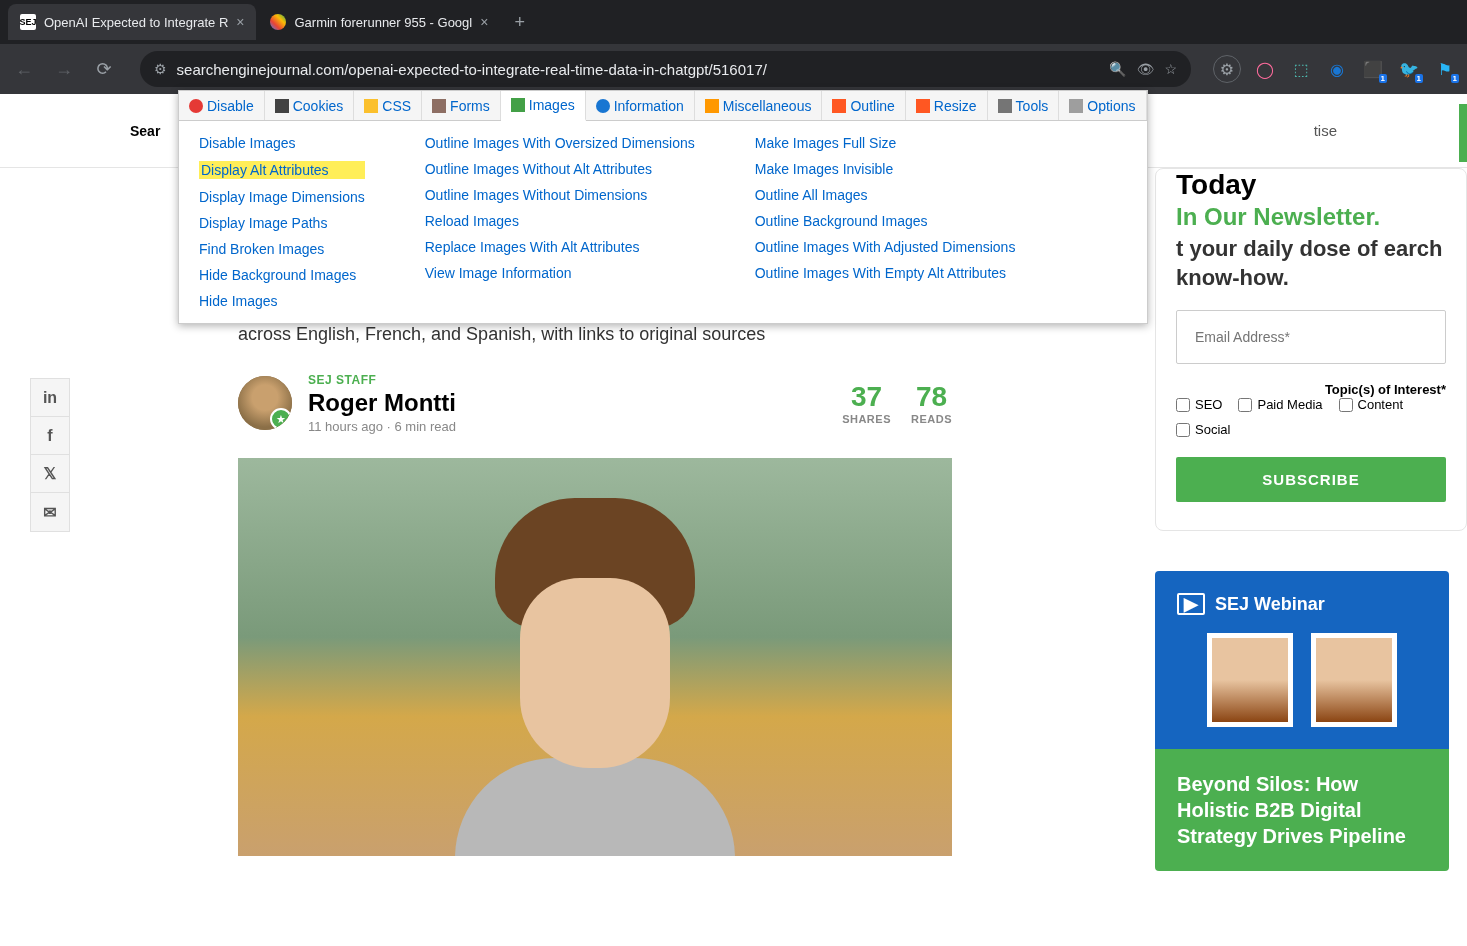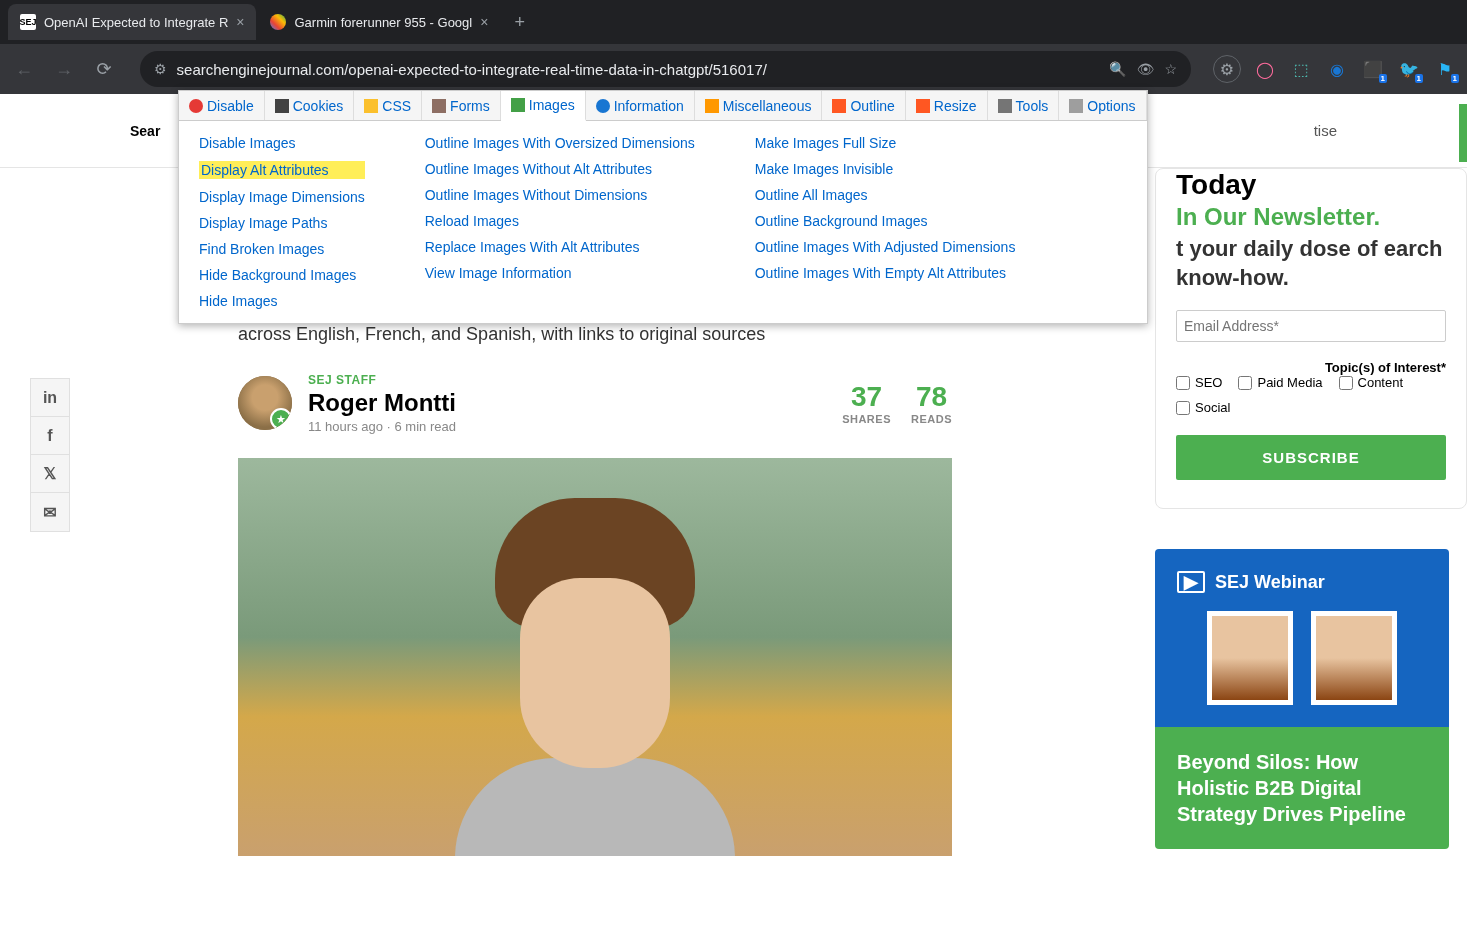--- a/index.html
+++ b/index.html
@@ -58,21 +58,21 @@
 .hero-person{position:absolute;left:50%;top:10%;transform:translateX(-50%);width:280px;height:360px}
 .hero-hair{width:200px;height:130px;background:#6b4423;border-radius:80px 80px 40px 40px;margin:0 auto}
 .hero-face{width:150px;height:190px;background:#e8c4a0;border-radius:60px 60px 70px 70px;margin:-50px auto 0;position:relative}
 .hero-shirt{width:280px;height:120px;background:#b8b8b8;border-radius:100px 100px 0 0;margin:-10px auto 0}
 
 .sidebar-right{position:absolute;right:0;top:168px;width:330px;padding:0 0 0 18px}
 .newsletter-card{background:#fff;border:1px solid #e5e5e5;border-radius:8px;padding:0 20px 28px;margin-bottom:40px}
 .nl-title{font-size:24px;font-weight:bold;margin-bottom:4px}
 .nl-title .green{color:#4caf50}
 .nl-sub{font-size:22px;font-weight:bold;color:#333;line-height:1.3;margin-bottom:18px}
-.nl-input{width:100%;border:1px solid #ccc;padding:7px;font-size:14px;color:#000000;border-radius:2px;margin-bottom:18px}
+.nl-input{width:100%;border:1px solid #ccc;padding:18px;font-size:14px;color:#000000;border-radius:2px;margin-bottom:18px}
 .nl-topics-label{text-align:right;font-size:13px;font-weight:bold;margin-bottom:0}
 .nl-checks{display:flex;flex-wrap:wrap;gap:10px 16px;font-size:13px;margin-bottom:20px}
 .nl-check{display:flex;align-items:center;gap:5px}
 .nl-check input{width:14px;height:14px}
 .nl-btn{width:100%;background:#4caf50;color:#fff;border:none;padding:14px;font-size:15px;font-weight:bold;letter-spacing:1px;cursor:pointer;border-radius:2px}
 
 .webinar-card{border-radius:4px;overflow:hidden;width:294px}
 .webinar-top{background:#1565c0;padding:22px;color:#fff}
 .webinar-label{display:flex;align-items:center;gap:10px;font-size:18px;font-weight:bold;margin-bottom:18px}
 .webinar-label-icon{width:28px;height:22px;border:2px solid #fff;border-radius:2px;display:flex;align-items:center;justify-content:center}

